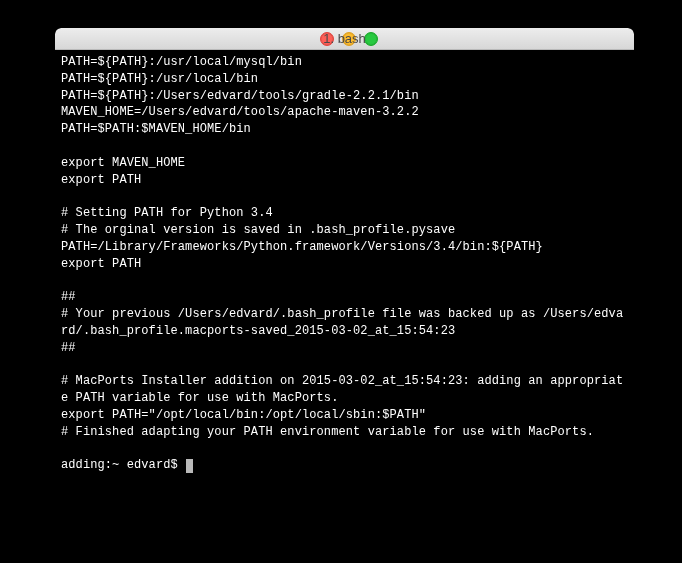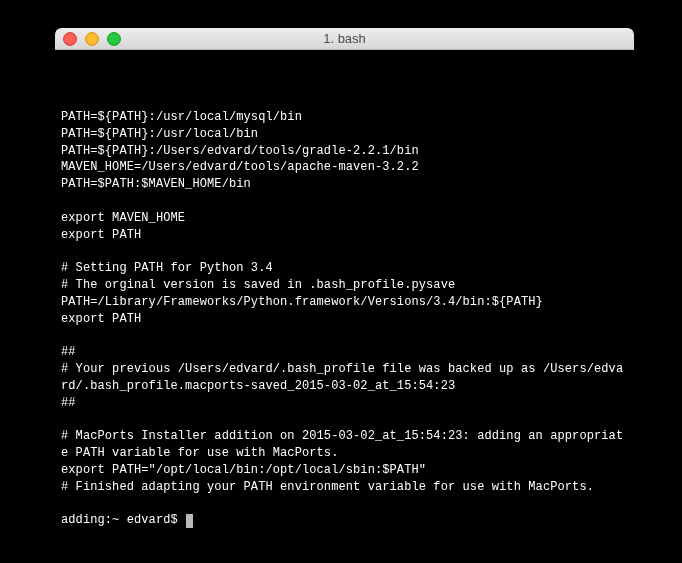--- a/index.html
+++ b/index.html
@@ -24,20 +24,21 @@
   }
   .titlebar {
     height: 21px;
     background: linear-gradient(to bottom, #ededed, #d7d7d7);
     border-bottom: 1px solid #b9b9b9;
     border-top-left-radius: 6px;
     border-top-right-radius: 6px;
     display: flex;
     align-items: center;
     position: relative;
+    justify-content: center;
   }
   .traffic-lights {
     display: flex;
     align-items: center;
     gap: 8px;
     padding-left: 8px;
   }
   .light {
     width: 12px;
     height: 12px;
@@ -51,28 +52,27 @@
     position: absolute;
     left: 0;
     right: 0;
     text-align: center;
     font-family: -apple-system, "Helvetica Neue", Arial, sans-serif;
     font-size: 13px;
     color: #4a4a4a;
     pointer-events: none;
   }
   .terminal-body {
-    padding: 19px 6px;
+    padding: 4px 6px;
     color: #ffffff;
     font-size: 12px;
     line-height: 16.8px;
     white-space: pre-wrap;
     word-break: break-all;
     letter-spacing: 0.1px;
-    margin-top: 40px;
   }
   .prompt-line {
     display: flex;
     align-items: center;
   }
   .cursor {
     display: inline-block;
     width: 7px;
     height: 14px;
     background: #b9b9b9;

